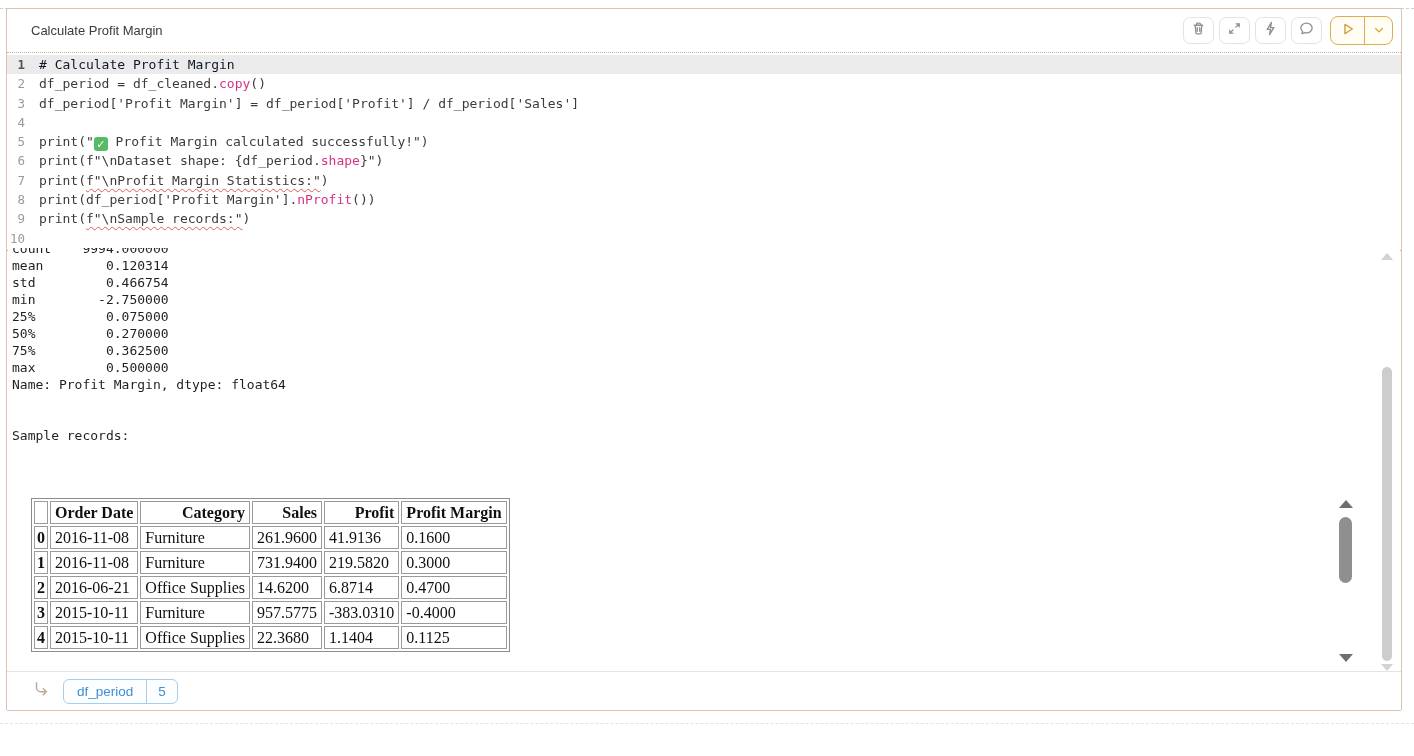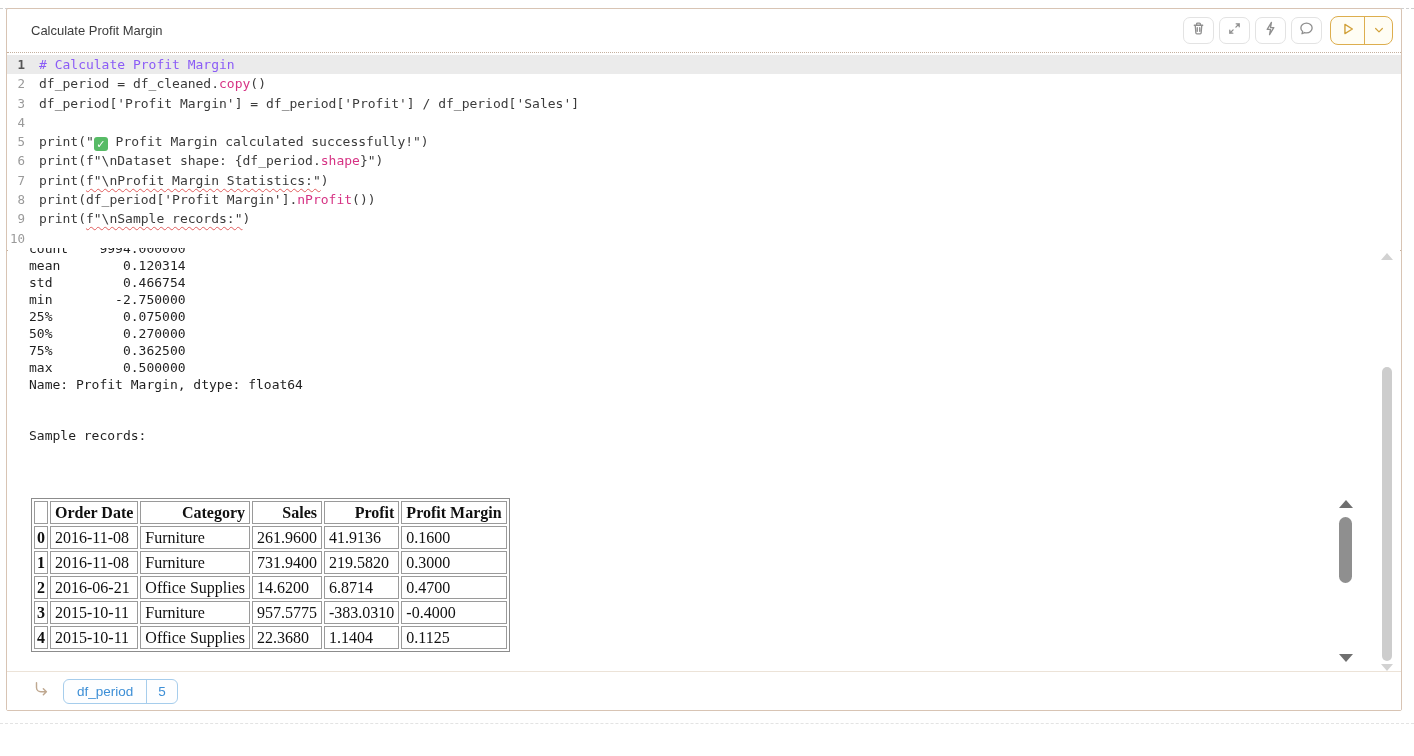--- a/index.html
+++ b/index.html
@@ -31,31 +31,31 @@
 
   
   .editor { padding:2px 0 2px 0; border-bottom:1px dotted #c4b09e; background:#fff; cursor:text; }
   .code-line { display:flex; height:19.3px; line-height:19.3px; white-space:pre;
                font-family:"DejaVu Sans Mono", monospace; font-size:13px; color:#3b3b3b; }
   .code-line.active { background:#ebebeb; }
   .gutter { flex:none; width:32px; text-align:right; padding-right:14px;
             color:#9a9a9a; font-size:12.5px; }
   .code-line.active .gutter { color:#555; font-weight:bold; }
   .code-text { white-space:pre; }
-  .seg-comment { color:#8b5cf6; }
+  .seg-comment { color:#0f172a; }
   .seg-method  { color:#d63384; }
   .seg-squiggle { text-decoration-line:underline; text-decoration-style:wavy;
                   text-decoration-color:#e05c5c; text-decoration-thickness:1px; text-underline-offset:3px; }
   .seg-check { display:inline-block; width:14px; height:14px; background:#57bb66; color:#fff;
                border-radius:3px; font-size:11px; line-height:14px; text-align:center;
                vertical-align:-2px; font-family:"Liberation Sans",sans-serif; }
 
   
   .output { position:absolute; top:239px; left:1px; right:1px; height:425px; overflow:hidden; background:#fff; }
-  .stats-pre { margin-top:-8px; padding-left:21px; font-family:"DejaVu Sans Mono", monospace;
+  .stats-pre { margin-top:-8px; padding-left:4px; font-family:"DejaVu Sans Mono", monospace;
                font-size:13px; line-height:17px; color:#1f1f1f; white-space:pre; }
 
   
   .html-table-wrap { position:absolute; left:23px; top:250px; }
   table.df { border-collapse:separate; border-spacing:2px; border:1px solid #8c8c8c;
              font-family:"Liberation Serif", serif; font-size:16px; color:#101010; background:#fff; }
   .df th, .df td { border:1px solid #9a9a9a; padding:0 4px; height:23px; white-space:nowrap; }
   .df thead th { font-weight:bold; text-align:right; }
   .df tbody th { font-weight:bold; text-align:center; padding:0 2px; }
   .df td { text-align:left; }

